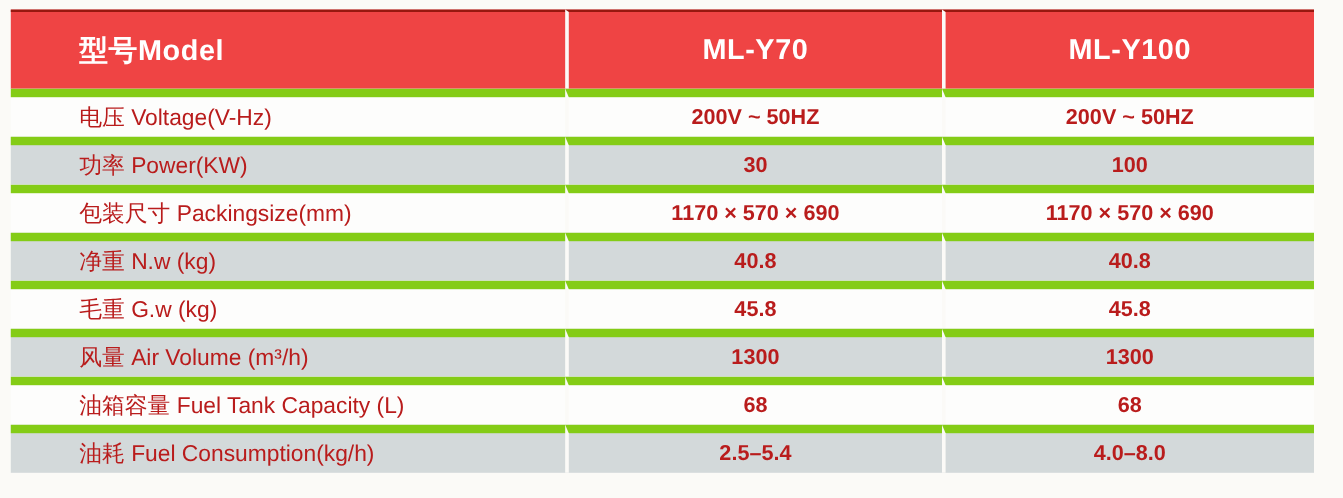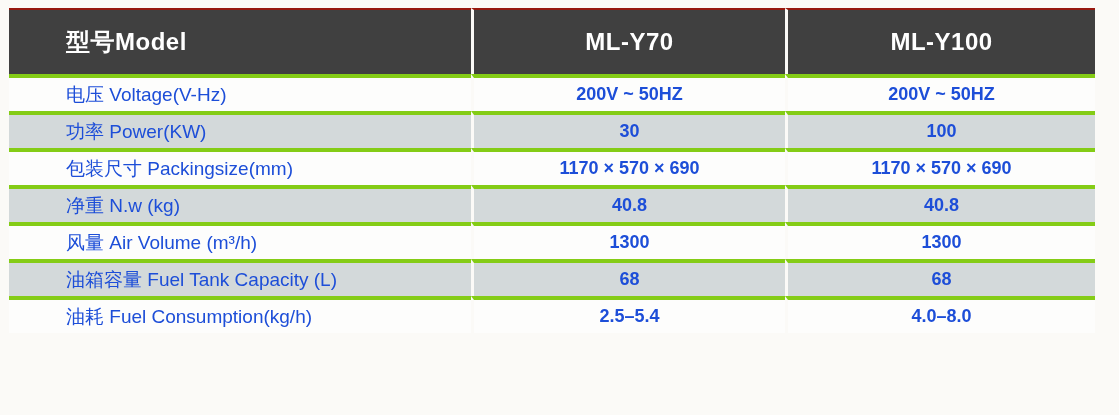--- a/index.html
+++ b/index.html
@@ -10,30 +10,30 @@
     position:relative;overflow:hidden;
   }
   table.spec{
     position:absolute;left:9px;top:8px;width:1086px;
     border-collapse:separate;border-spacing:0;table-layout:fixed;
   }
   col.c1{width:462px}
   col.c2{width:314px}
   col.c3{width:310px}
   thead th{
-    background:#404040;color:#fff;height:62px;
+    background:#ef4444;color:#fff;height:62px;
     font-size:24px;font-weight:bold;letter-spacing:.5px;
     border-top:2px solid #97180f;
   }
   thead th.model{text-align:left;padding-left:57px;}
   thead th.colhead{text-align:center;margin-top:12px;}
   thead th + th, tbody td + td{border-left:3px solid #fbfaf7;}
   tbody td{
-    height:31px;border-top:4px solid #84cc16;
-    font-size:19px;color:#1d4ed8;white-space:nowrap;
+    height:31px;border-top:7px solid #84cc16;
+    font-size:19px;color:#b91c1c;white-space:nowrap;
   }
   tbody tr:nth-child(even){background:#d3d9da;}
   tbody tr:nth-child(odd){background:#fdfdfc;}
   td.label{text-align:left;padding-left:57px;}
   td.val{text-align:center;font-size:18px;font-weight:bold;}
 </style>
 </head>
 <body>
 
 <table class="spec">
@@ -64,20 +64,25 @@
       <td class="label">包装尺寸 Packingsize(mm)</td>
       <td class="val">1170 × 570 × 690</td>
       <td class="val">1170 × 570 × 690</td>
     </tr>
     <tr>
       <td class="label">净重 N.w (kg)</td>
       <td class="val">40.8</td>
       <td class="val">40.8</td>
     </tr>
     <tr>
+      <td class="label">毛重 G.w (kg)</td>
+      <td class="val">45.8</td>
+      <td class="val">45.8</td>
+    </tr>
+    <tr>
       <td class="label">风量 Air Volume (m³/h)</td>
       <td class="val">1300</td>
       <td class="val">1300</td>
     </tr>
     <tr>
       <td class="label">油箱容量 Fuel Tank Capacity (L)</td>
       <td class="val">68</td>
       <td class="val">68</td>
     </tr>
     <tr>

